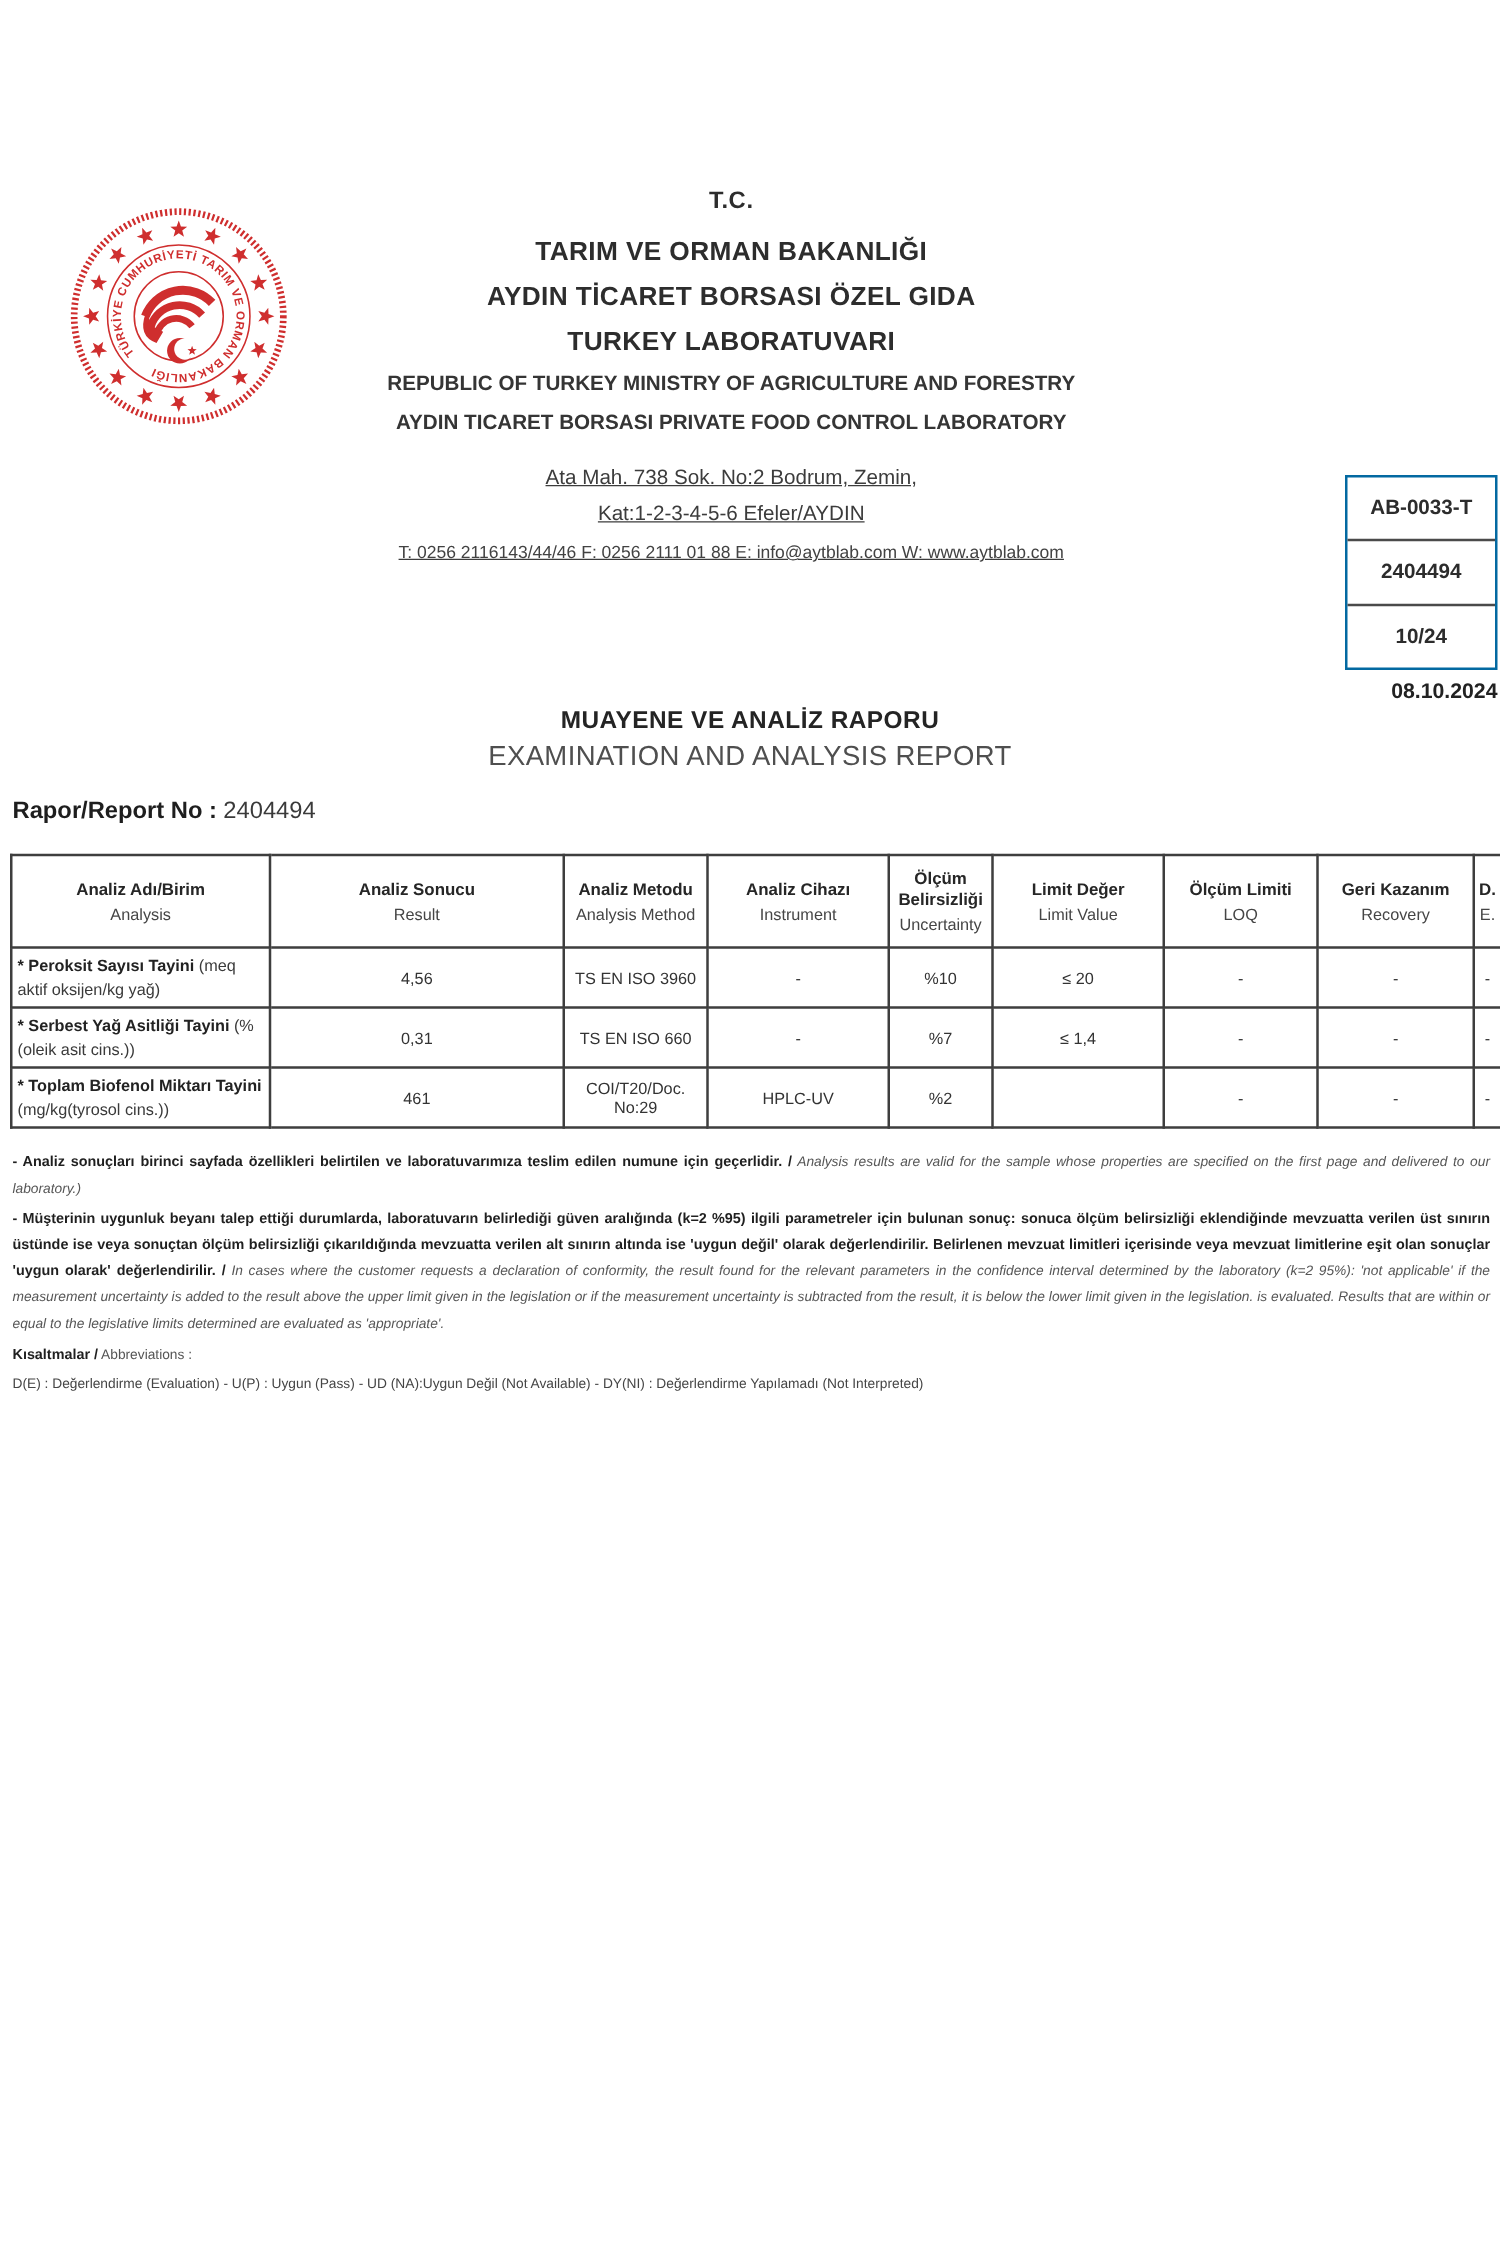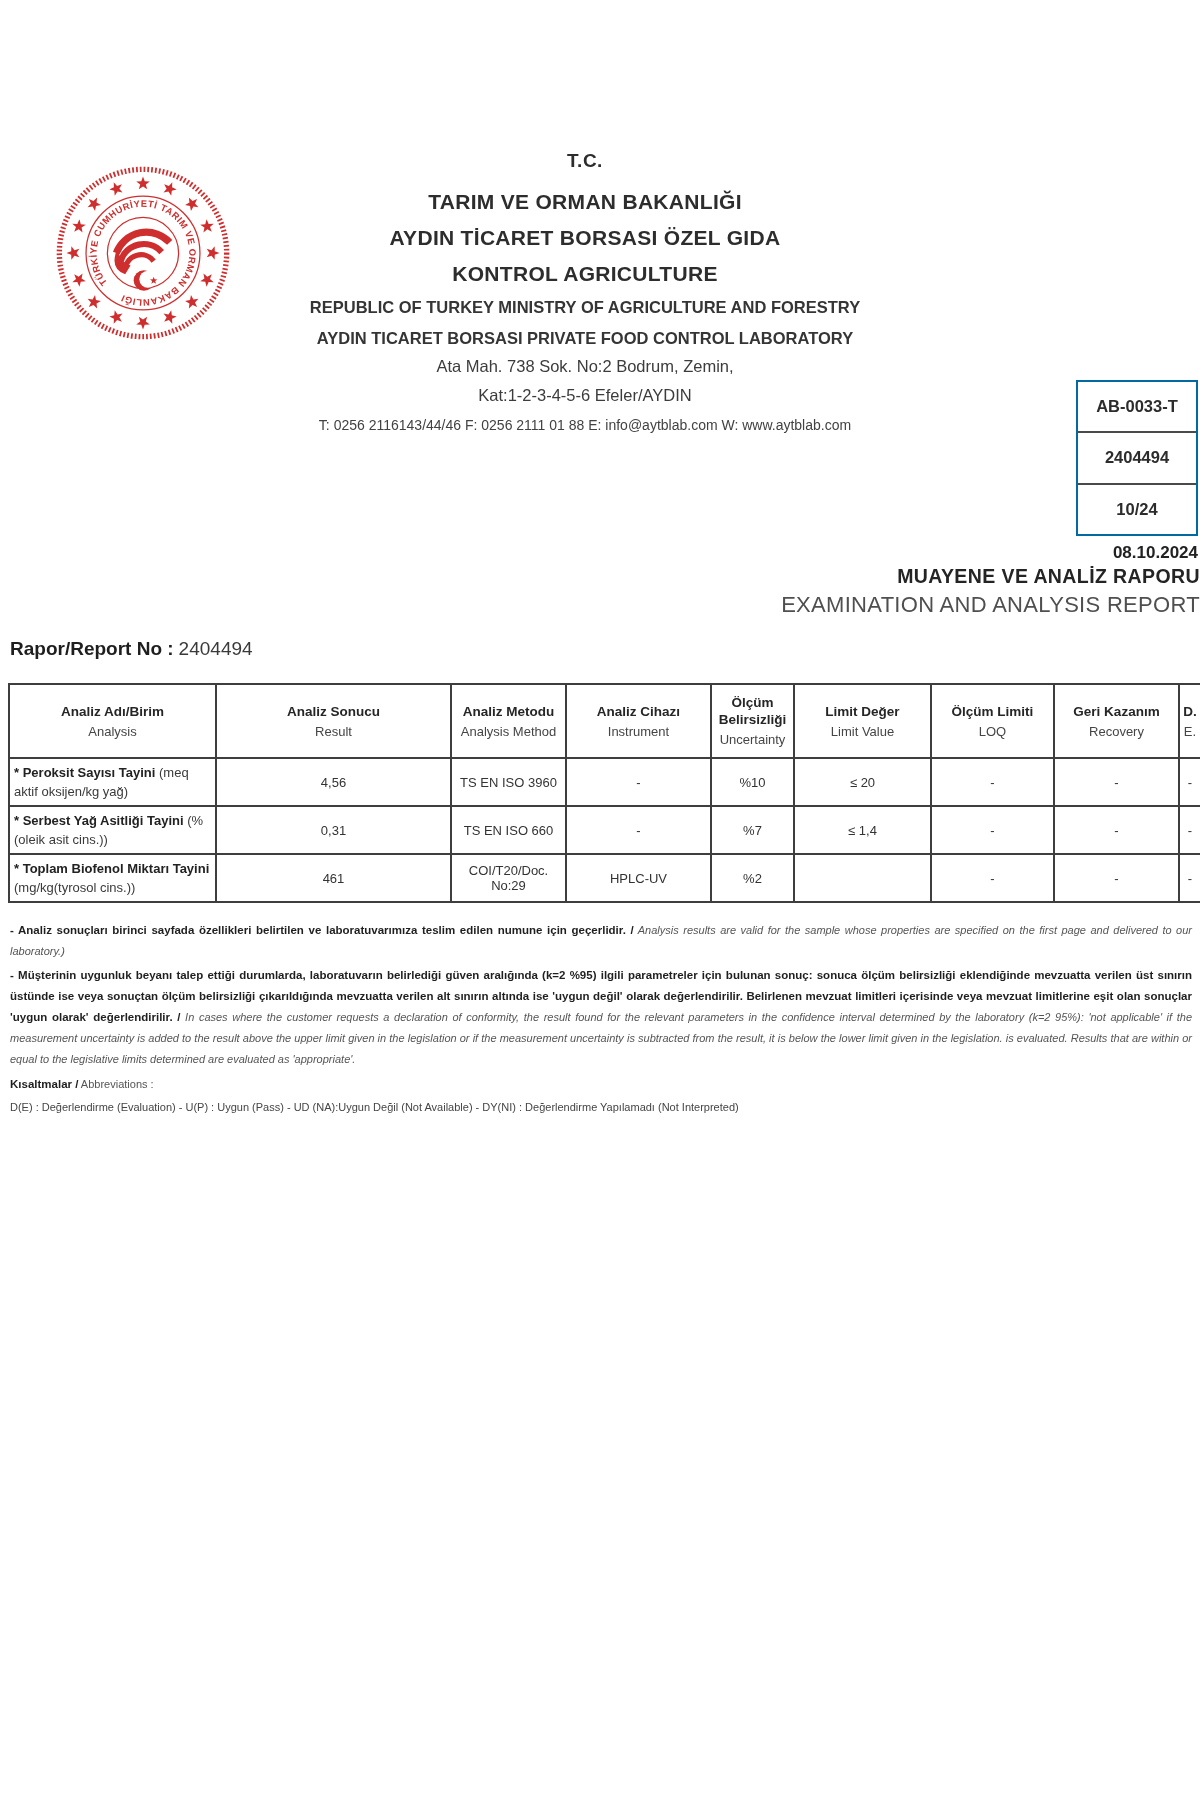--- a/index.html
+++ b/index.html
@@ -19,22 +19,23 @@
   .header-block {
     position:absolute; left:240px; top:150px; width:690px;
     text-align:center;
   }
   .h-tc   { font-size:19px; font-weight:bold; letter-spacing:.5px; margin-bottom:12px; }
   .h-main { font-size:21px; font-weight:bold; line-height:36px; letter-spacing:.3px; }
   .h-eng  { font-size:16.5px; font-weight:bold; line-height:31px; color:#353535; }
 
   
   .address-block {
-    position:absolute; left:240px; top:352px; width:690px; text-align:center;
+    position:absolute; left:240px; top:368px; width:690px; text-align:center;
     color:#3c3c3c;
+    text-decoration:underline;
   }
   .a-line { font-size:16.5px; line-height:29px; }
   .a-contact { font-size:14px; margin-top:7px; color:#424242; }
 
   
   .info-box {
     position:absolute; left:1076px; top:380px; width:122px; height:156px;
     border:2px solid #0369a1; background:#fff;
     display:flex; flex-direction:column;
   }
@@ -42,21 +43,21 @@
     flex:1; display:flex; align-items:center; justify-content:center;
     font-size:16.5px; font-weight:bold; color:#2c2c2c;
   }
   .info-cell + .info-cell { border-top:2px solid #4a4a4a; }
   .info-date {
     position:absolute; left:1056px; top:543px; width:142px;
     text-align:right; font-size:17px; font-weight:bold; color:#222;
   }
 
   
-  .title-block { position:absolute; left:0; top:565px; width:1200px; text-align:right; }
+  .title-block { position:absolute; left:0; top:565px; width:1200px; text-align:center; }
   .t-tr { font-size:19.5px; font-weight:bold; letter-spacing:.4px; color:#242424; }
   .t-en { font-size:22px; color:#4f4f4f; margin-top:4px; letter-spacing:.3px; }
 
   
   .report-no { position:absolute; left:10px; top:638px; font-size:19px; }
   .rn-label { font-weight:bold; color:#1e1e1e; }
   .rn-value { color:#3a3a3a; margin-left:5px; }
 
   
   table.analysis {
@@ -135,21 +136,21 @@
       <circle cx="105.5" cy="129.5" r="9.6" fill="#ffffff"></circle>
       <use href="#star" transform="translate(112 131) scale(0.55)" fill="#cf2e2e"></use>
     </g>
   </svg>
 </div>
 
 <div class="header-block">
   <div class="h-tc">T.C.</div>
   <div class="h-main">TARIM VE ORMAN BAKANLIĞI</div>
   <div class="h-main">AYDIN TİCARET BORSASI ÖZEL GIDA</div>
-  <div class="h-main">KONTROL AGRICULTURE</div>
+  <div class="h-main">TURKEY LABORATUVARI</div>
   <div class="h-eng">REPUBLIC OF TURKEY MINISTRY OF AGRICULTURE AND FORESTRY</div>
   <div class="h-eng">AYDIN TICARET BORSASI PRIVATE FOOD CONTROL LABORATORY</div>
 </div>
 
 <div class="address-block">
   <div class="a-line">Ata Mah. 738 Sok. No:2 Bodrum, Zemin,</div>
   <div class="a-line">Kat:1-2-3-4-5-6 Efeler/AYDIN</div>
   <div class="a-contact">T: 0256 2116143/44/46 F: 0256 2111 01 88 E: info@aytblab.com W: www.aytblab.com</div>
 </div>
 

